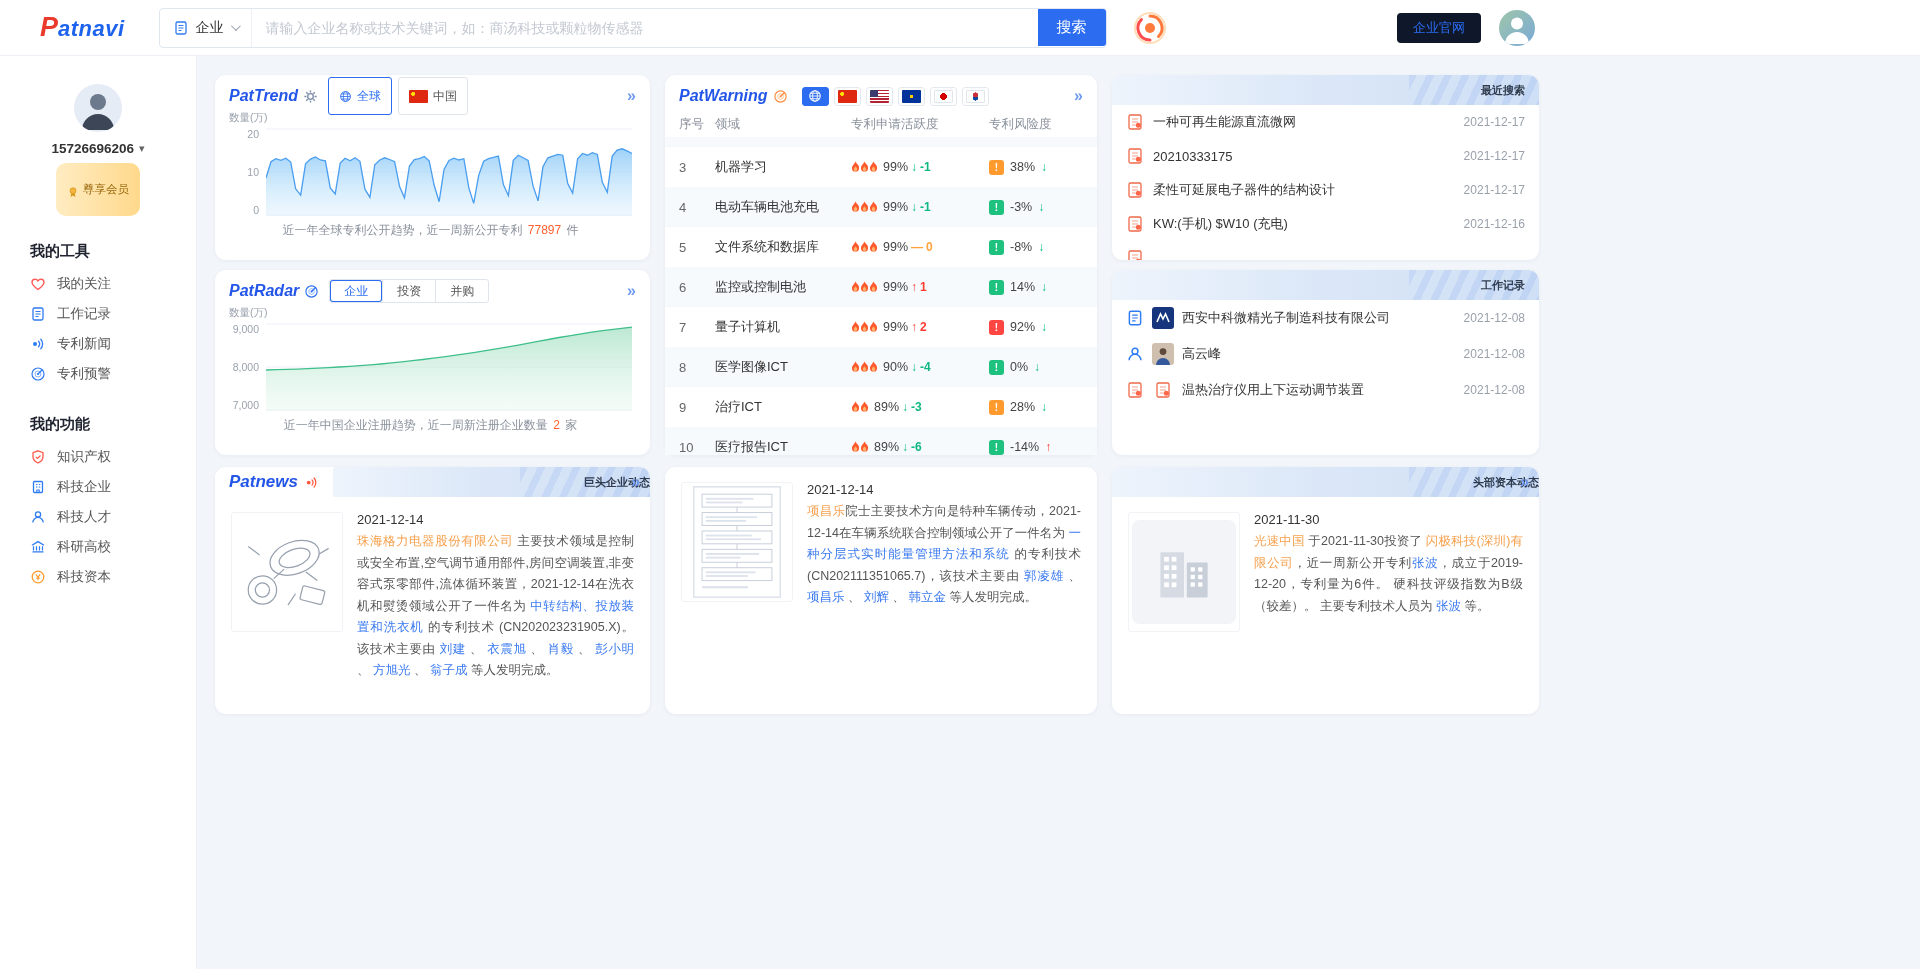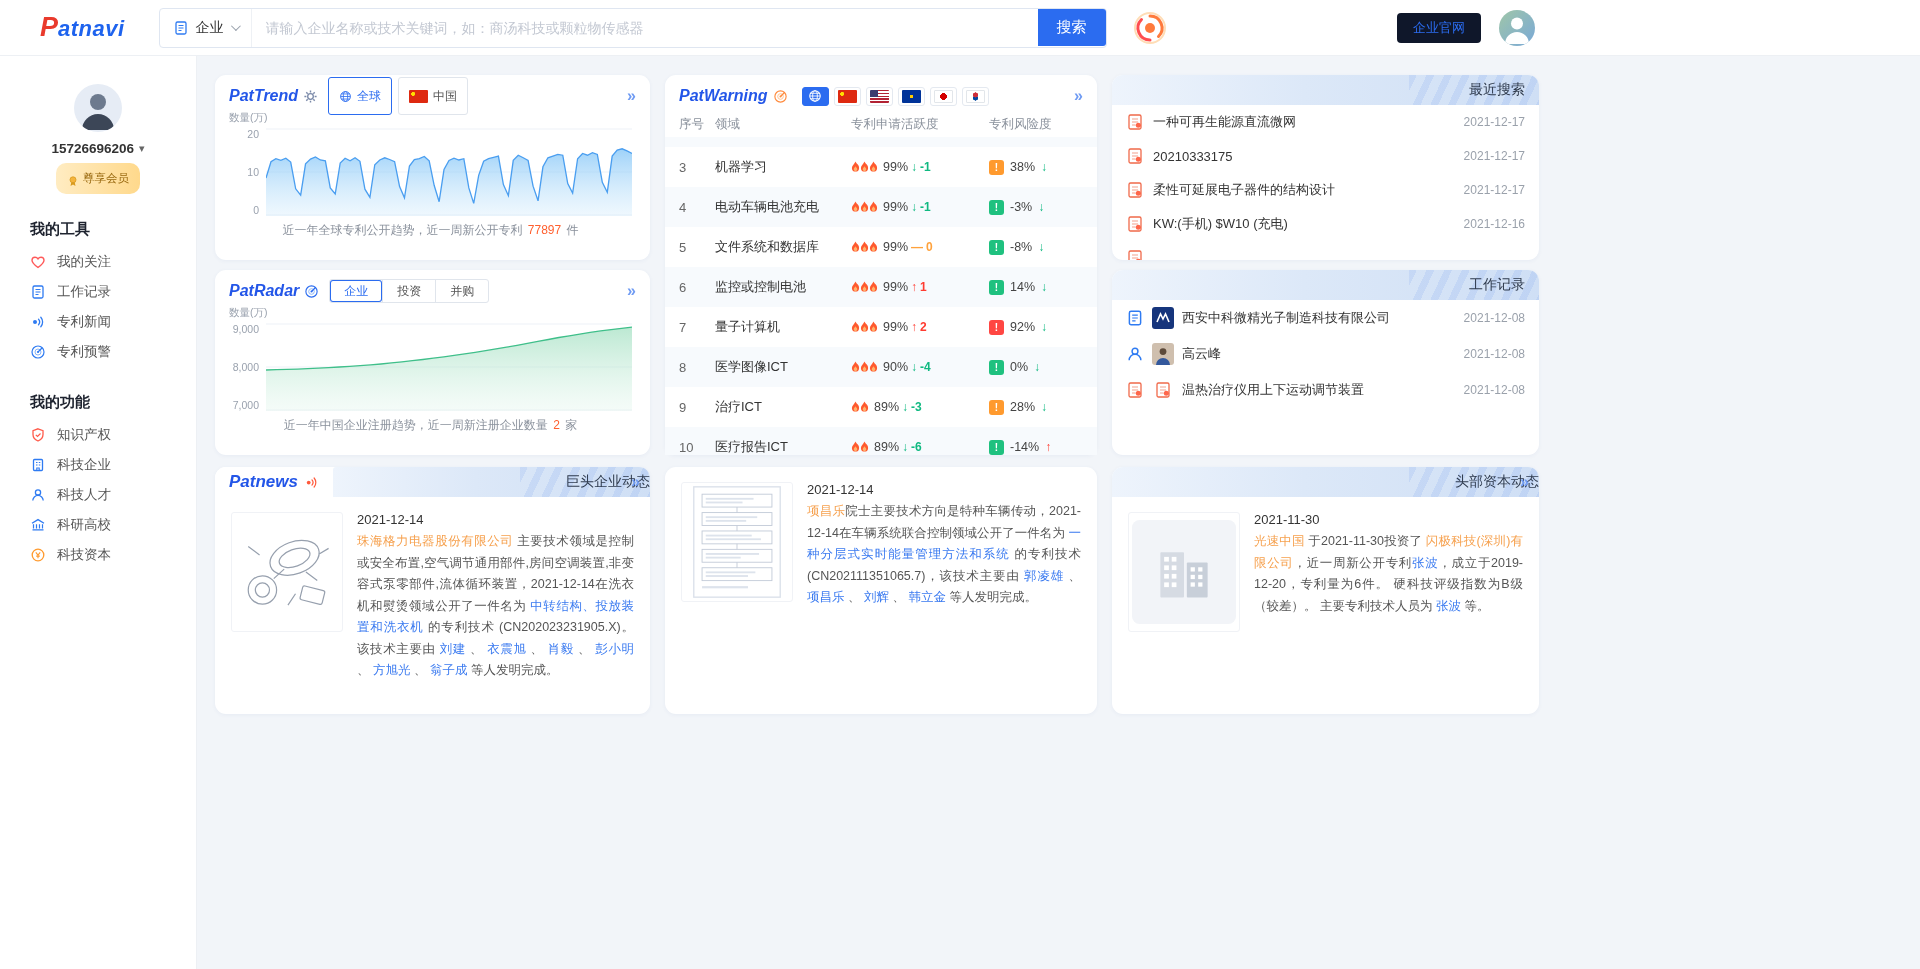--- a/index.html
+++ b/index.html
@@ -20,21 +20,21 @@
 .search-btn{width:68px;height:37px;background:#2b6cf0;color:#fff;border:0;font-size:15px;border-radius:0 3px 3px 0;cursor:pointer}
 .promo-badge{width:34px;height:34px;margin-left:26px;cursor:pointer}
 .site-btn{margin-left:auto;background:#0f172a;color:#2b6cf0;border:0;height:30px;padding:0 16px;border-radius:4px;font-size:13px;cursor:pointer}
 .avatar-top{width:36px;height:36px;border-radius:50%;margin-left:18px;margin-right:10px;background:linear-gradient(135deg,#9fc6a8,#7aa9d8);display:flex;align-items:flex-end;justify-content:center;overflow:hidden;cursor:pointer}
 
 .sidebar{position:absolute;top:56px;left:0;bottom:0;width:197px;background:#fff;border-right:1px solid #edf0f4;padding-top:28px}
 .side-avatar{width:48px;height:48px;border-radius:50%;margin:0 auto;background:#e6ecf5;overflow:hidden;display:flex;align-items:flex-end;justify-content:center;cursor:pointer}
 .side-phone{display:flex;justify-content:center;align-items:center;gap:5px;margin-top:9px;font-size:13.5px;color:#333;cursor:pointer;font-weight:600}
 .caret-dn{color:#666;font-size:11px}
 .caret-dn::before{content:"▾"}
-.member-pill{display:flex;align-items:center;gap:4px;width:max-content;margin:7px auto 0;background:linear-gradient(90deg,#ffecc2,#ffd98c);color:#9a6a10;font-size:11.5px;padding:8px 11px;border-radius:10px;cursor:pointer}
+.member-pill{display:flex;align-items:center;gap:4px;width:max-content;margin:7px auto 0;background:linear-gradient(90deg,#ffecc2,#ffd98c);color:#9a6a10;font-size:11.5px;padding:19px 11px;border-radius:10px;cursor:pointer}
 .side-sec{padding-left:30px;margin-top:26px}
 .side-title{font-size:15px;font-weight:700;color:#1f2430;margin-bottom:8px}
 .side-item{display:flex;align-items:center;gap:11px;height:30px;font-size:13.5px;color:#555;cursor:pointer}
 .s-ico{width:16px;height:16px;display:inline-flex;flex:none}
 .s-ico svg{width:16px;height:16px}
 
 .content{position:absolute;left:197px;top:56px;right:0;bottom:0;overflow:hidden;padding:19px 0 0 18px}
 .grid{display:grid;grid-template-columns:435px 432px 427px;column-gap:15px}
 .colflex{display:flex;flex-direction:column;gap:10px}
 .card{background:#fff;border-radius:11px;box-shadow:0 1px 4px rgba(45,80,150,.06)}
@@ -89,21 +89,21 @@
 .flame{width:9px;height:12px}
 .pct{color:#444;font-size:12.5px}
 .tr{font-size:12px;font-weight:700}
 .tr.down{color:#10b981}.tr.up{color:#ff3b30}.tr.flat{color:#ffa23c}
 .risk-ico{width:15px;height:15px;border-radius:3px;color:#fff;font-size:10px;font-weight:700;display:flex;align-items:center;justify-content:center;flex:none}
 .risk-ico.red{background:#ff4642}.risk-ico.orange{background:#ff9a2e}.risk-ico.green{background:#1fc17f}
 
 .ghead{height:30px;background:linear-gradient(90deg,#eef4fc 0%,#dce8f8 45%,#cfdff5 100%);display:flex;align-items:center;position:relative;border-radius:3px 3px 0 0;overflow:hidden}
 .ghead::after{content:"";position:absolute;right:0;top:0;bottom:0;width:130px;background:repeating-linear-gradient(115deg,rgba(86,135,235,.13) 0 7px,transparent 7px 16px);pointer-events:none}
 .ghead-right{justify-content:flex-end;padding-right:14px}
-.ghead-t{font-size:14px;color:#2e3a4d;font-weight:400;z-index:1}
+.ghead-t{font-size:11px;color:#2e3a4d;font-weight:700;z-index:1}
 .ghead .more{position:absolute;right:10px;top:50%;transform:translateY(-50%);margin-left:0;z-index:2}
 
 .r-item{display:flex;align-items:center;gap:9px;height:34px;padding:0 14px;cursor:pointer}
 .r-ico{width:18px;height:18px;display:inline-flex;flex:none}
 .r-ico svg{width:18px;height:18px}
 .r-text{font-size:13px;color:#333;flex:1;white-space:nowrap;overflow:hidden;text-overflow:ellipsis}
 .r-date{font-size:12px;color:#9aa1ab}
 .w-item{display:flex;align-items:center;gap:8px;height:36px;padding:0 14px;cursor:pointer}
 .thumb{width:22px;height:22px;border-radius:3px;overflow:hidden;display:flex;align-items:center;justify-content:center;flex:none}
 .thumb svg{width:22px;height:22px}

